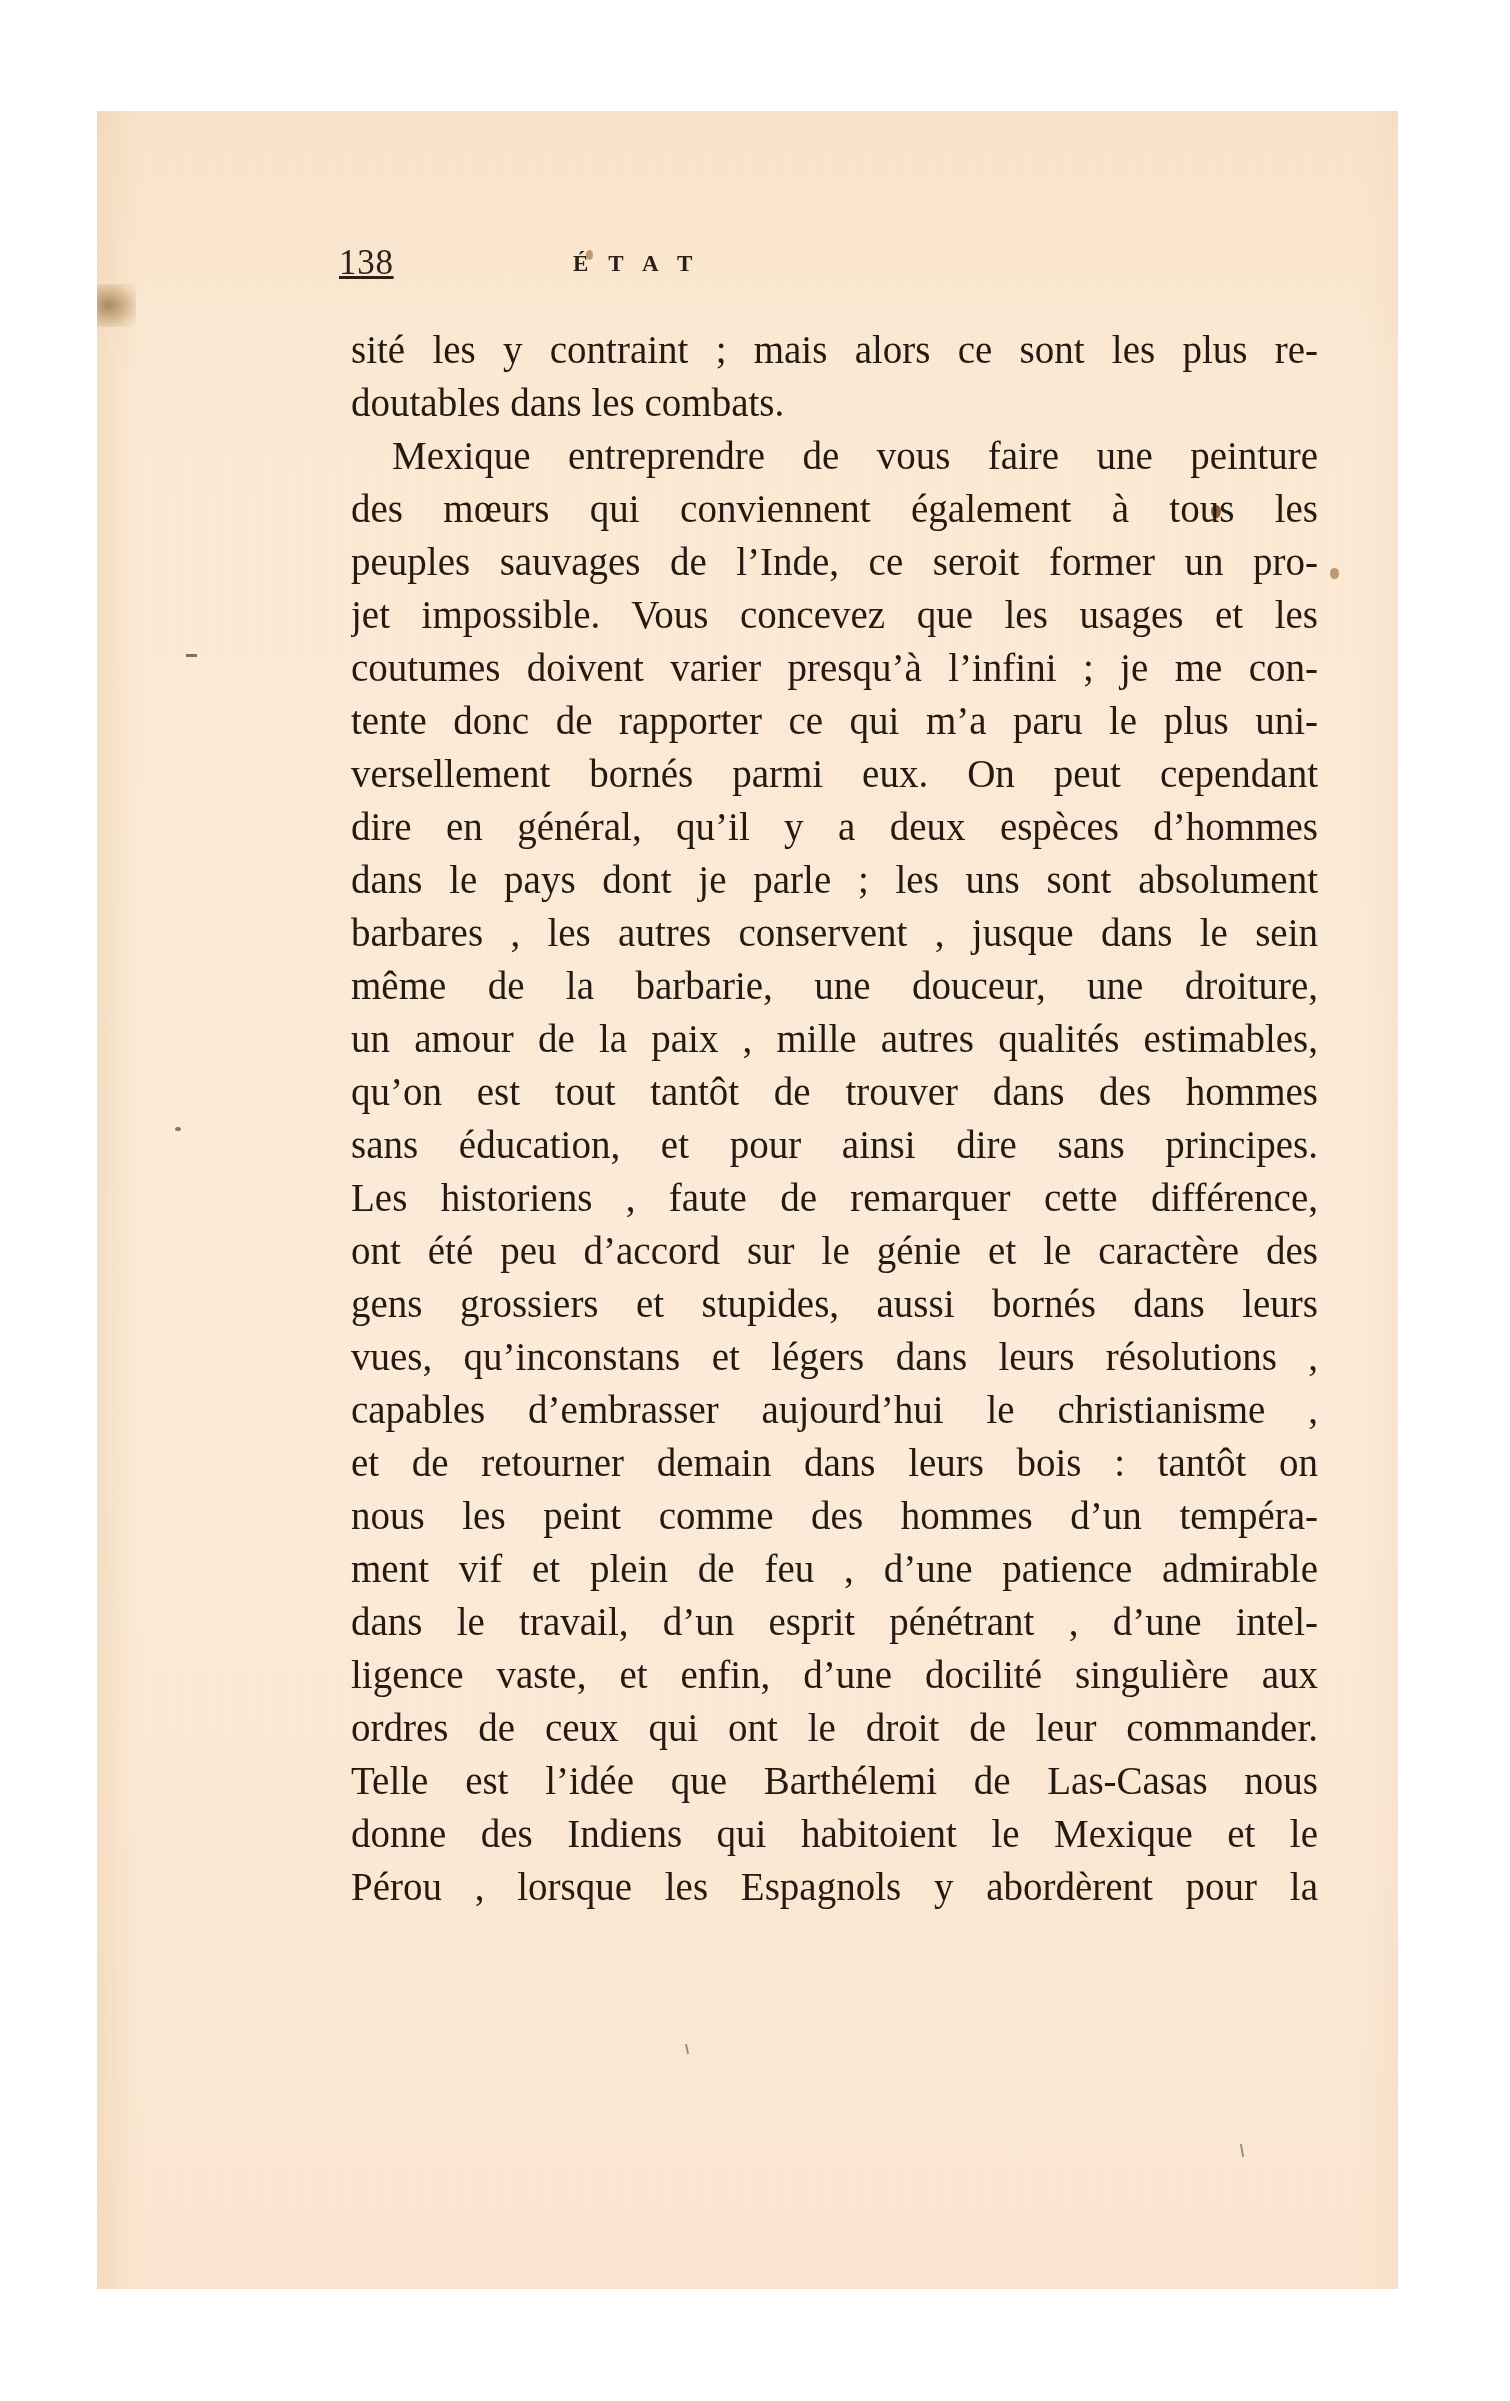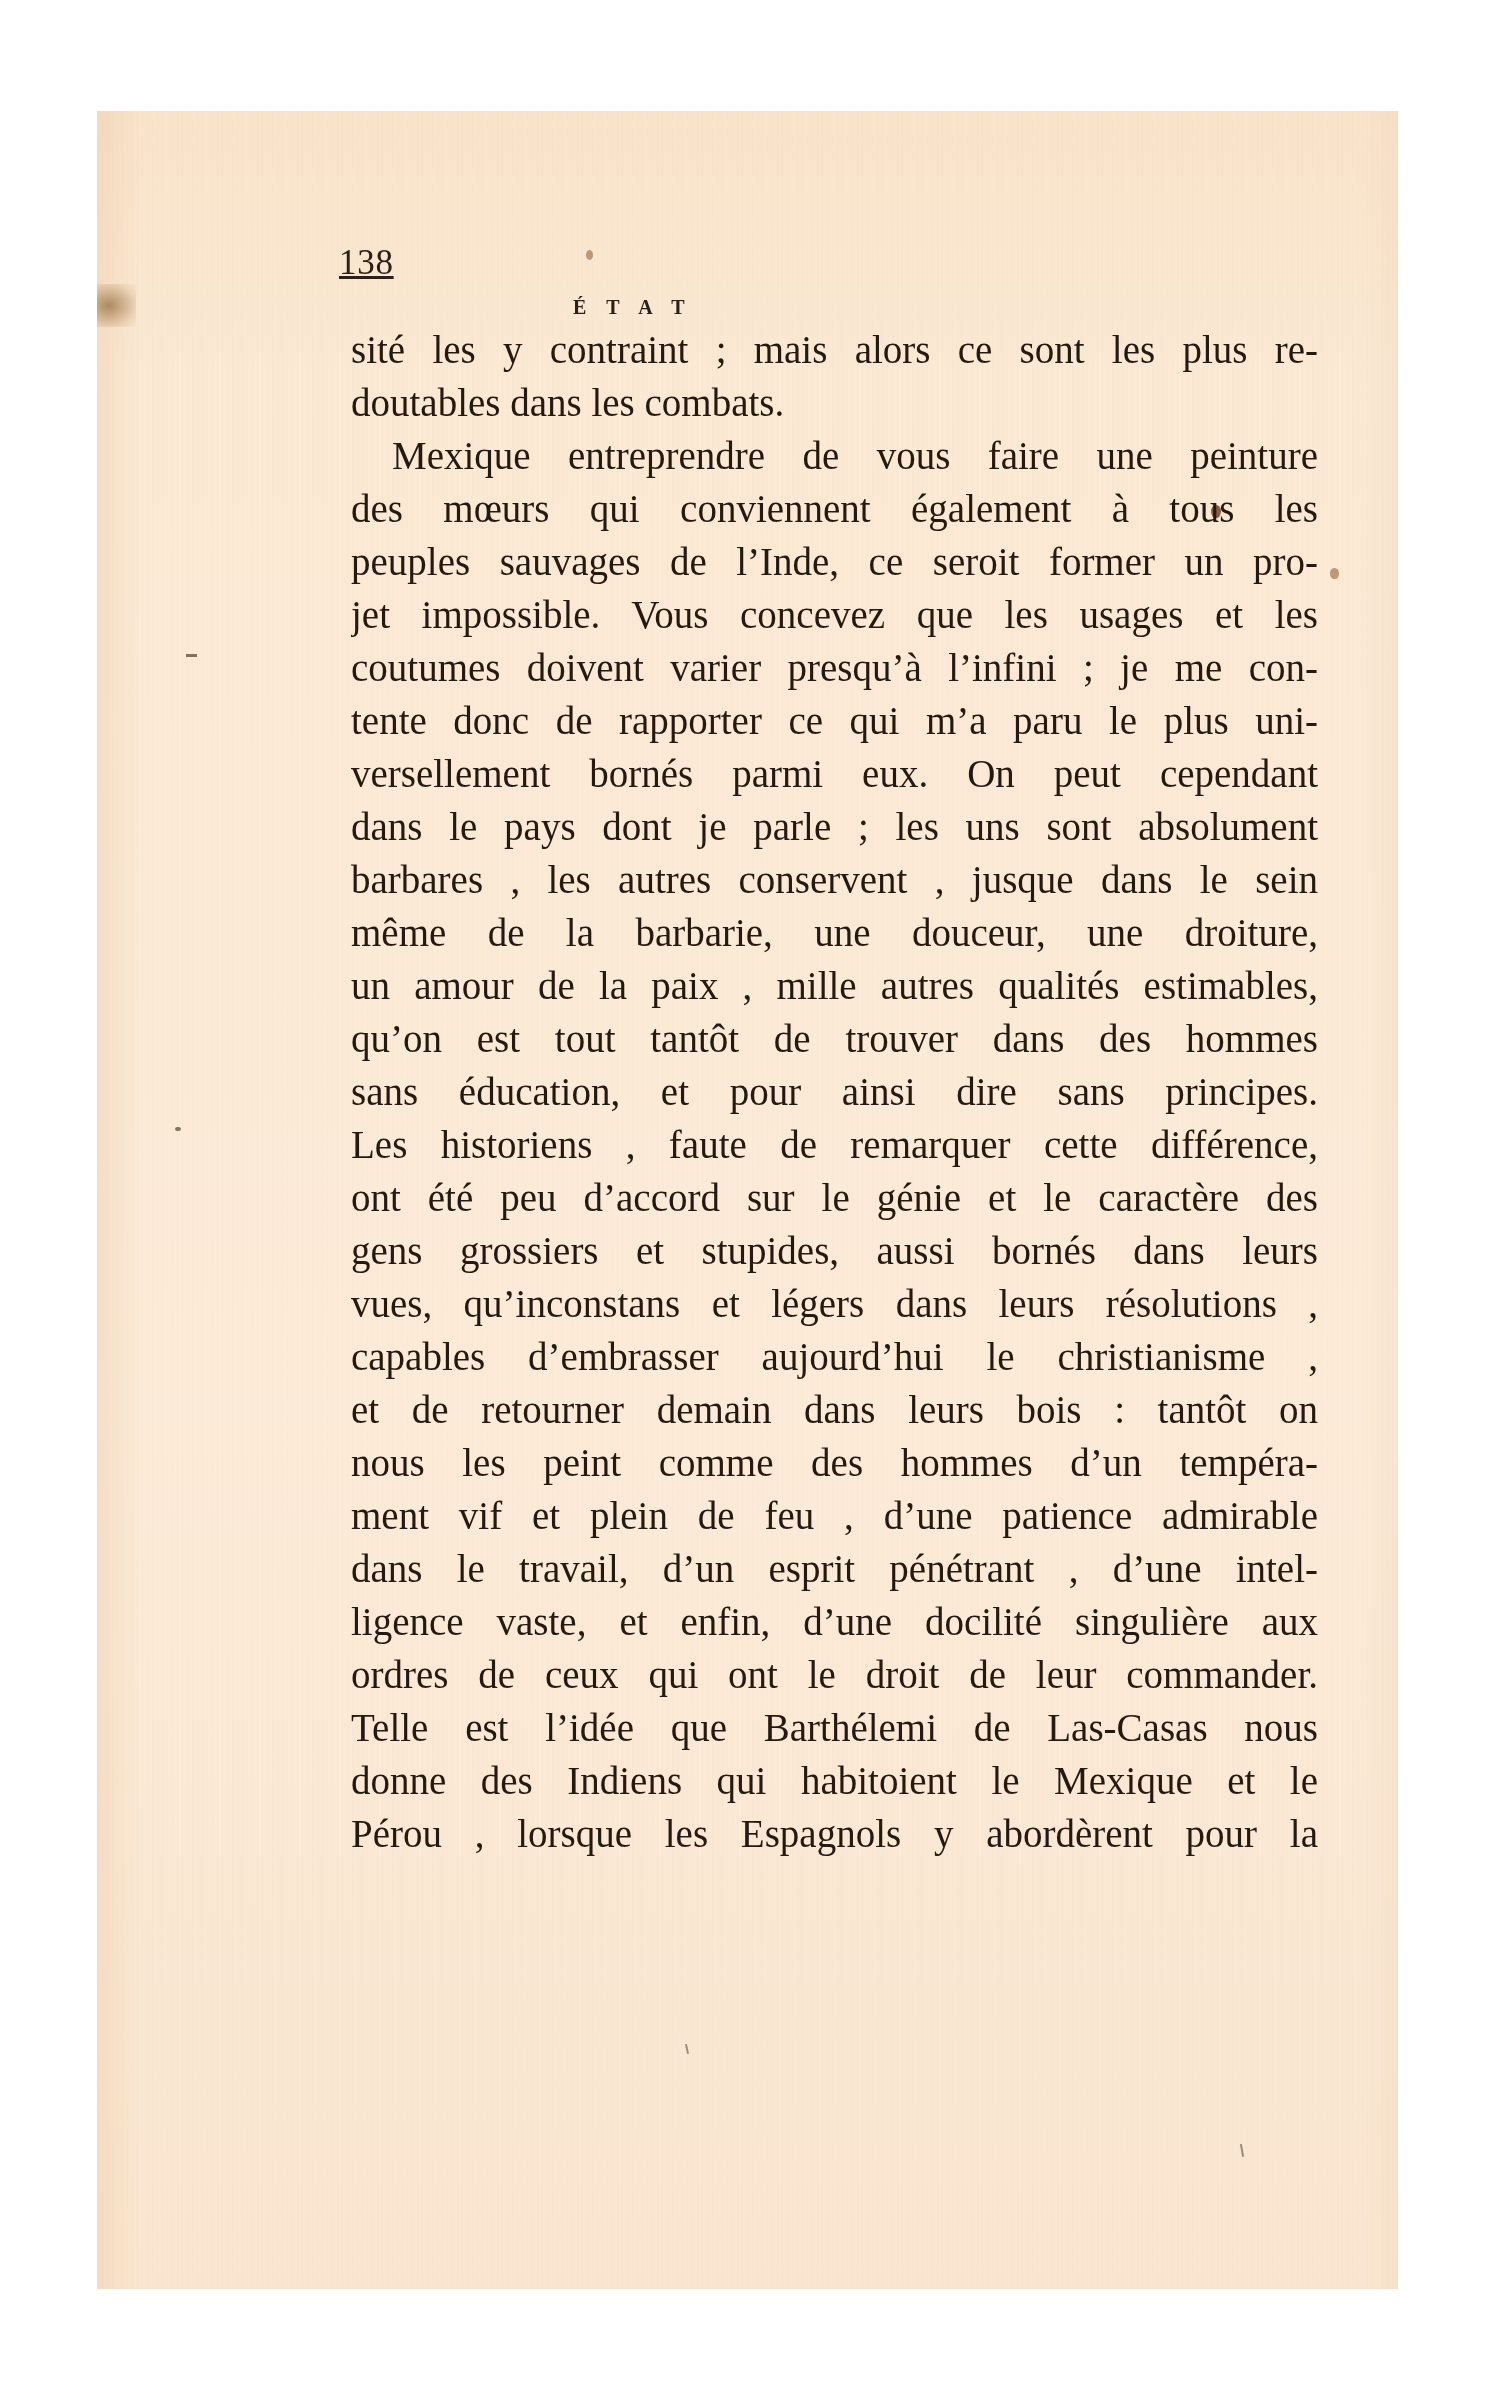--- a/index.html
+++ b/index.html
@@ -22,21 +22,21 @@
   .running-head {
     position: absolute; top: 238px; left: 339px; width: 980px; height: 50px;
     color: #2a2018;
   }
   .page-number {
     position: absolute; left: 0; top: 0;
     font-size: 35px; line-height: 50px; letter-spacing: 0.7px; text-decoration: underline;
   }
   .running-title {
     position: absolute; left: 234px; top: 4.3px;
-    font-size: 20px; line-height: 43px; letter-spacing: 20px; font-weight: bold; margin-top: 44px;
+    font-size: 23px; line-height: 43px; letter-spacing: 20px; font-weight: bold;
   }
   .text-block {
     position: absolute; left: 351px; top: 323px; width: 967px;
     color: #241a12;
   }
   .line {
     display: block; height: 53px; line-height: 53px;
     font-size: 39px; white-space: nowrap;
     text-align: justify; text-align-last: justify;
     overflow: hidden;
@@ -80,20 +80,21 @@
 <div class="text-block">
   <span class="line">sité les y contraint ; mais alors ce sont les plus re-</span>
   <span class="line last">doutables dans les combats.</span>
   <span class="line indent">Mexique entreprendre de vous faire une peinture</span>
   <span class="line">des mœurs qui conviennent également à tous les</span>
   <span class="line">peuples sauvages de l’Inde, ce seroit former un pro-</span>
   <span class="line">jet impossible. Vous concevez que les usages et les</span>
   <span class="line">coutumes doivent varier presqu’à l’infini ; je me con-</span>
   <span class="line">tente donc de rapporter ce qui m’a paru le plus uni-</span>
   <span class="line">versellement bornés parmi eux. On peut cependant</span>
+  <span class="line">dire en général, qu’il y a deux espèces d’hommes</span>
   <span class="line">dans le pays dont je parle ; les uns sont absolument</span>
   <span class="line">barbares , les autres conservent , jusque dans le sein</span>
   <span class="line">même de la barbarie, une douceur, une droiture,</span>
   <span class="line">un amour de la paix , mille autres qualités estimables,</span>
   <span class="line">qu’on est tout tantôt de trouver dans des hommes</span>
   <span class="line">sans éducation, et pour ainsi dire sans principes.</span>
   <span class="line">Les historiens , faute de remarquer cette différence,</span>
   <span class="line">ont été peu d’accord sur le génie et le caractère des</span>
   <span class="line">gens grossiers et stupides, aussi bornés dans leurs</span>
   <span class="line">vues, qu’inconstans et légers dans leurs résolutions ,</span>

